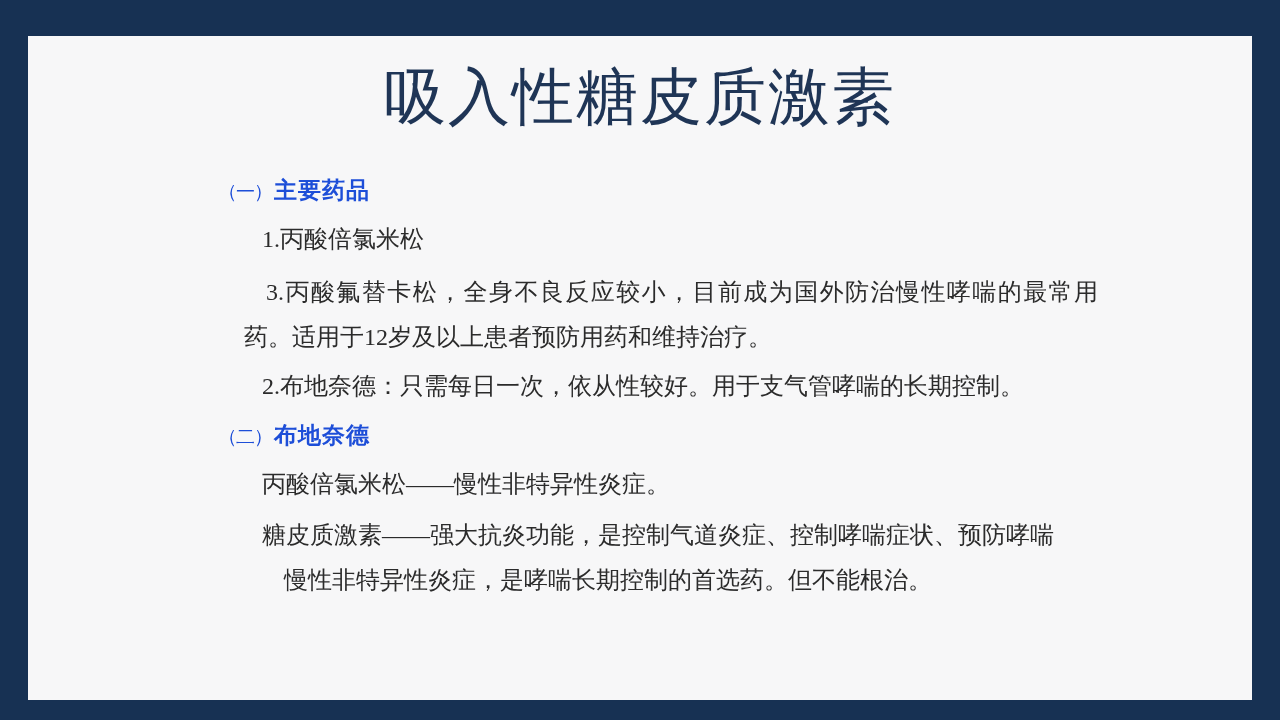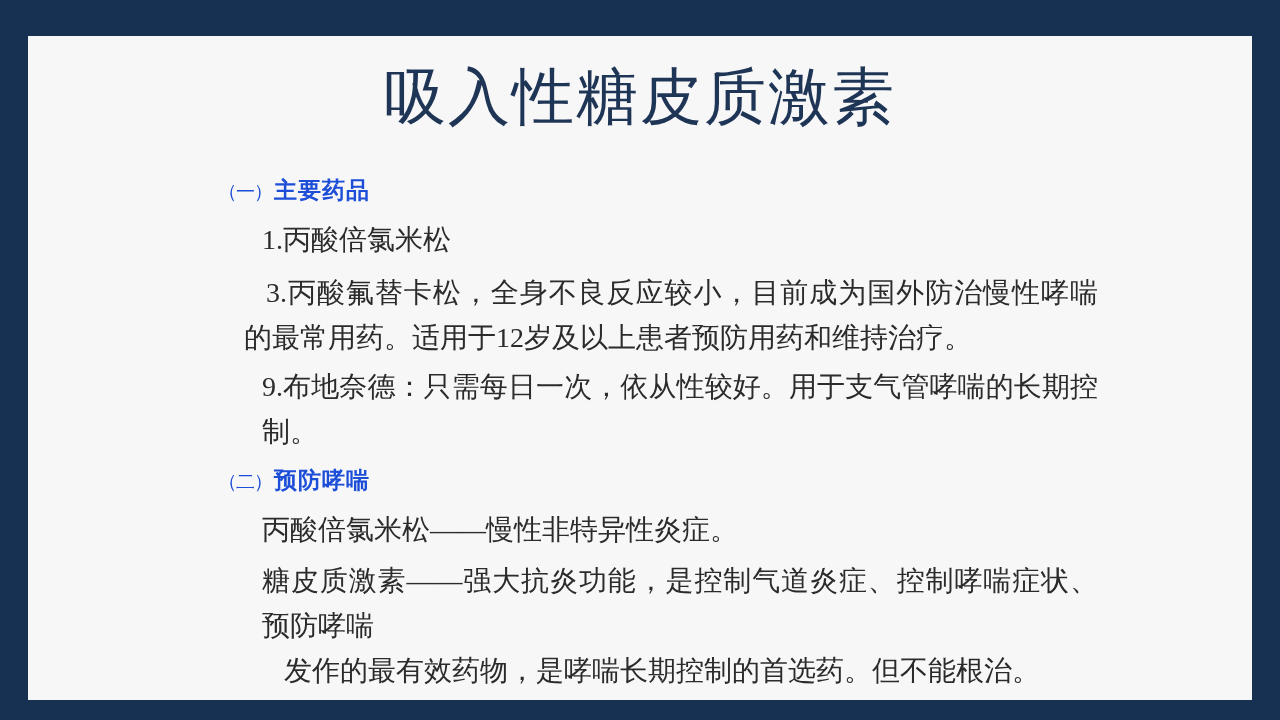--- a/index.html
+++ b/index.html
@@ -74,21 +74,21 @@
   }
   .heading .hl {
     font-size: 23px;
     letter-spacing: 1px;
     margin-left: 2px;
   }
 
   .para {
     color: #2b2b2b;
     font-family: "Liberation Serif", "DejaVu Serif", serif;
-    font-size: 28px;
+    font-size: 24px;
     line-height: 45px;
     margin: 0;
     text-align: justify;
     text-justify: inter-ideograph;
   }
 
   .p-item1 { margin-left: 44px; margin-top: 10px; }
   .p-item2 { margin-left: 26px; margin-top: 8px; text-indent: 22px; }
   .p-item3 { margin-left: 44px; margin-top: 4px; }
 
@@ -110,27 +110,27 @@
     <div id="content">
 
       <div class="heading">
         <span class="num">（一）</span><span class="hl">主要药品</span>
       </div>
 
       <p class="para p-item1">1.丙酸倍氯米松</p>
 
       <p class="para p-item2">3.丙酸氟替卡松，全身不良反应较小，目前成为国外防治慢性哮喘的最常用药。适用于12岁及以上患者预防用药和维持治疗。</p>
 
-      <p class="para p-item3">9.布地奈德：只需每日一次，依从性较好。用于支气管哮喘的长期控制。</p>
+      <p class="para p-item3">2.布地奈德：只需每日一次，依从性较好。用于支气管哮喘的长期控制。</p>
 
       <div class="heading sec2">
-        <span class="num">（二）</span><span class="hl">预防哮喘</span>
+        <span class="num">（二）</span><span class="hl">布地奈德</span>
       </div>
 
       <p class="para p-m1">丙酸倍氯米松——慢性非特异性炎症。</p>
 
       <p class="para p-m2">
-        <span>糖皮质激素——强大抗炎功能，是控制气道炎症、控制哮喘症状、预防哮喘</span><span class="wrap2">发作的最有效药物，是哮喘长期控制的首选药。但不能根治。</span>
+        <span>糖皮质激素——强大抗炎功能，是控制气道炎症、控制哮喘症状、预防哮喘</span><span class="wrap2">慢性非特异性炎症，是哮喘长期控制的首选药。但不能根治。</span>
       </p>
 
     </div>
   </div>
 </div>
 
 </body></html>

